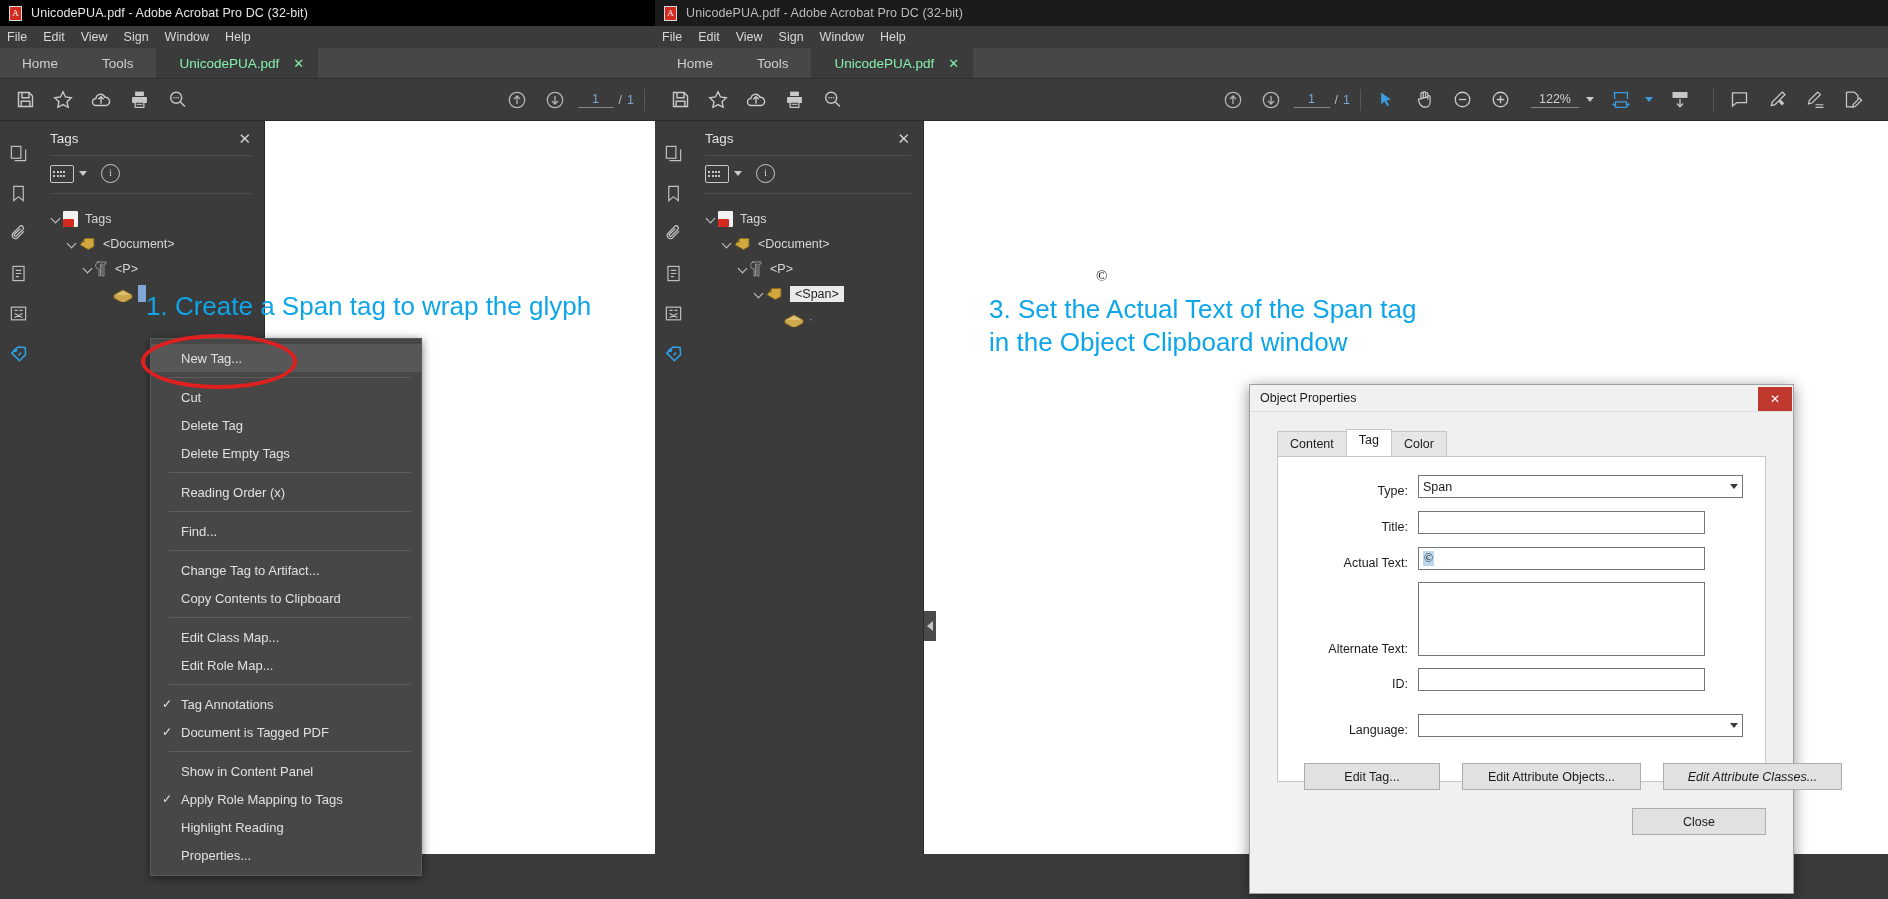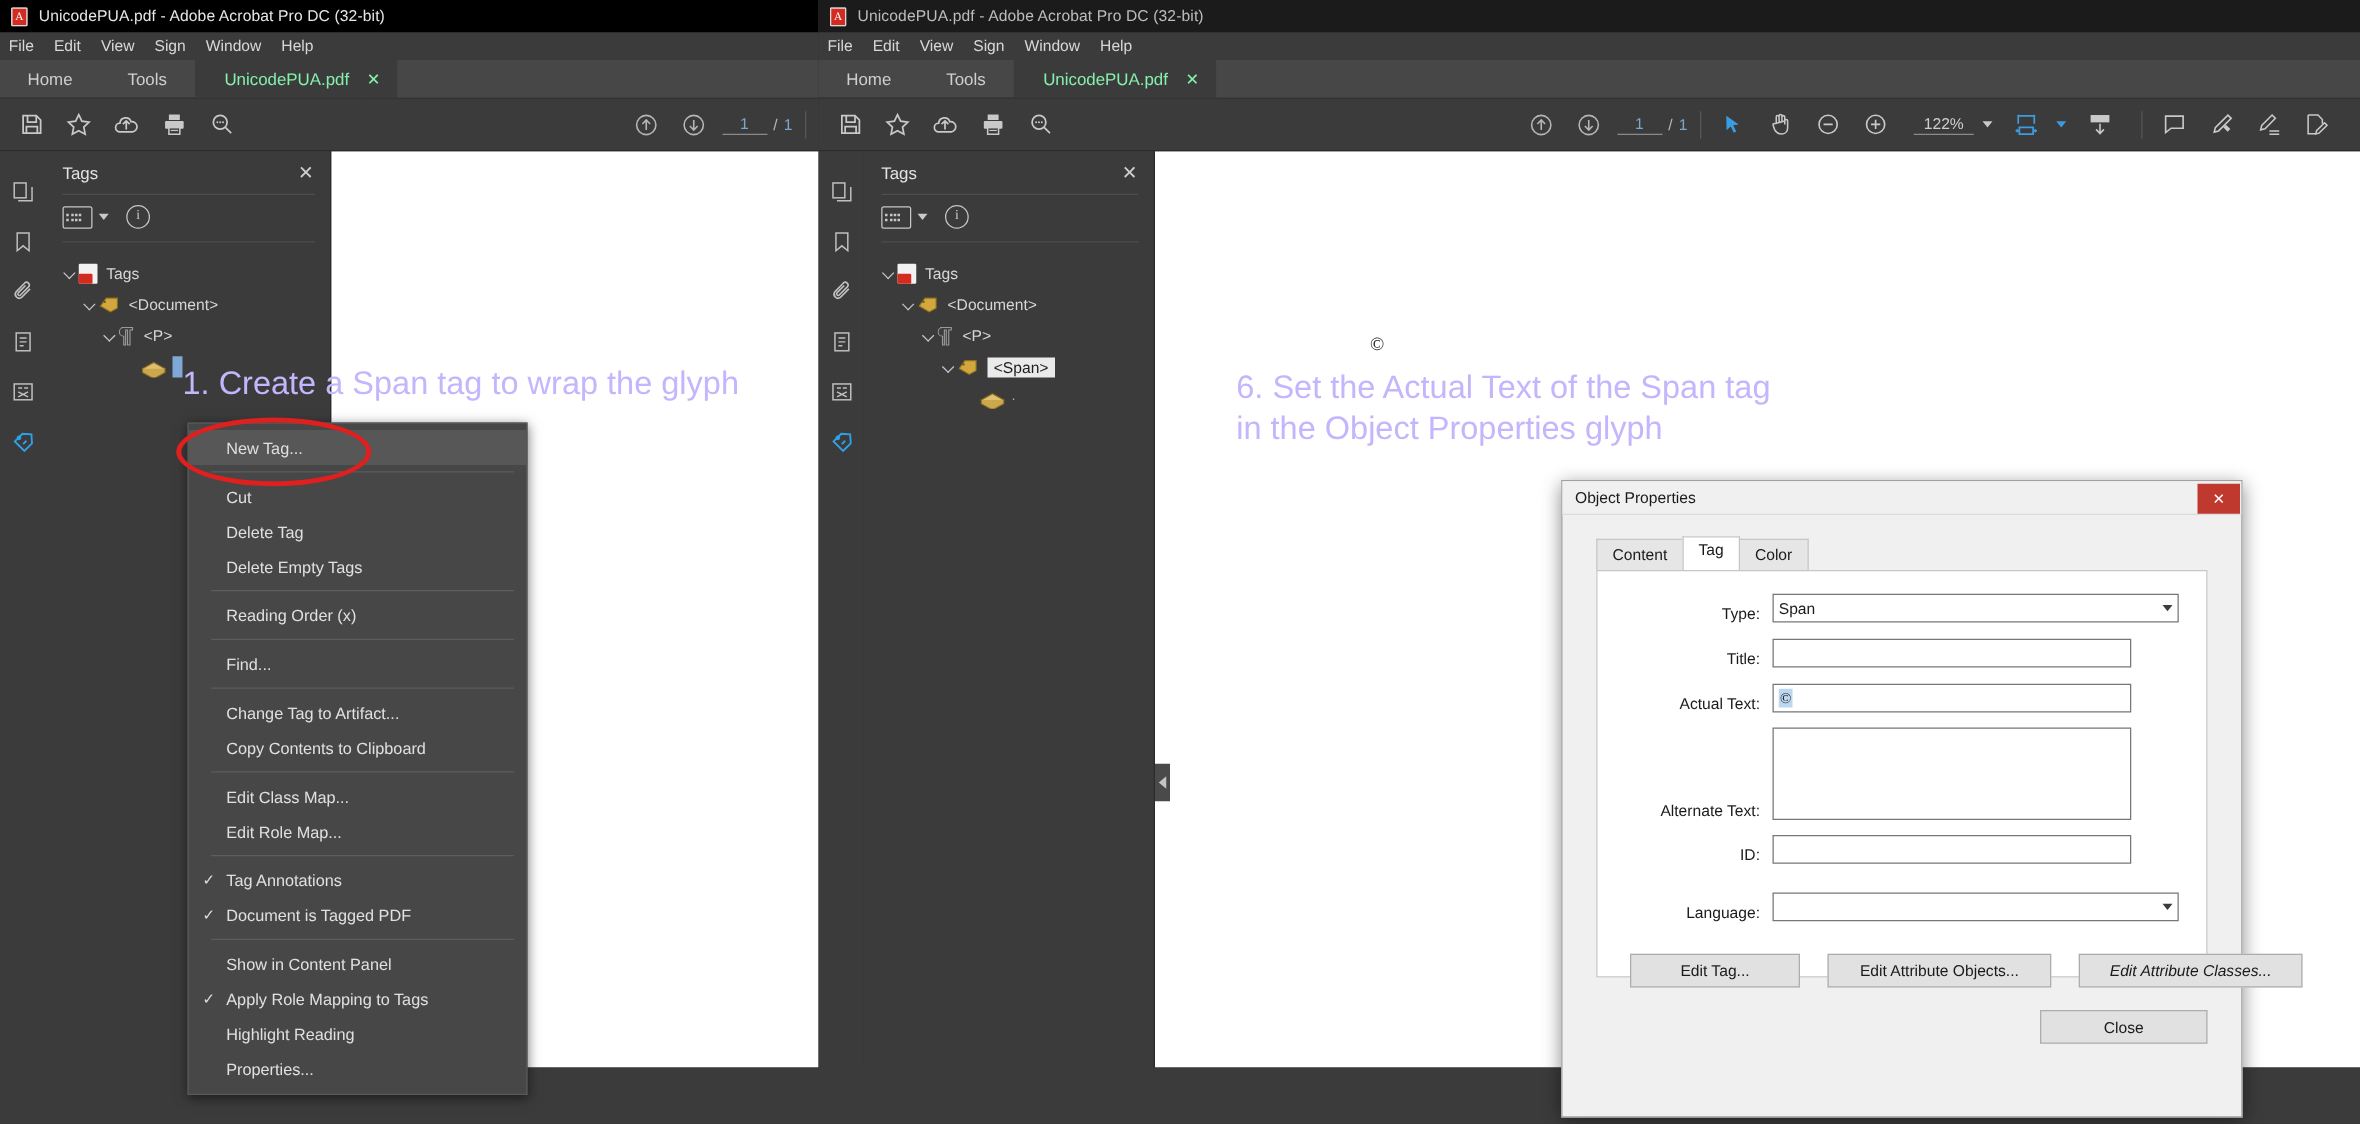--- a/index.html
+++ b/index.html
@@ -80,21 +80,21 @@
   
   .canvas{flex:1;background:#323232;position:relative;overflow:hidden;}
   .page{position:absolute;left:0;top:0;bottom:0;right:0;background:#fff;}
   .winL .page{left:0;right:0;}
   .collapser{position:absolute;right:-0px;top:0;bottom:0;width:12px;}
   .collapse-btn{position:absolute;left:0;top:490px;width:12px;height:30px;background:#4a4a4a;display:flex;align-items:center;justify-content:center;cursor:pointer;}
   .collapse-btn i{width:0;height:0;border-top:5px solid transparent;border-bottom:5px solid transparent;border-right:6px solid #c4c4c4;display:block;}
 
   .copysym{position:absolute;font-family:"Liberation Serif",serif;color:#1a1a1a;font-size:15px;}
 
-  .annot{position:absolute;color:#c4b5fd;font-size:26px;line-height:33px;font-family:"Liberation Sans",sans-serif;white-space:pre;}
+  .annot{position:absolute;color:#0ea5e9;font-size:26px;line-height:33px;font-family:"Liberation Sans",sans-serif;white-space:pre;}
 
   
   .ctxmenu{position:absolute;left:150px;top:338px;width:270px;background:#474747;
            box-shadow:0 2px 9px rgba(0,0,0,.55);border:1px solid #5a5a5a;padding:5px 0 6px 0;z-index:40;}
   .ctxmenu .ci{height:28px;display:flex;align-items:center;color:#e0e0e0;font-size:13px;padding-left:30px;cursor:pointer;white-space:nowrap;position:relative;}
   .ctxmenu .ci.hl{background:#575757;}
   .ctxmenu .ci .chk{position:absolute;left:11px;color:#e0e0e0;font-size:12px;}
   .ctxmenu .sep{height:1px;background:#5d5d5d;margin:5px 10px 5px 18px;}
 
   .ellipse{position:absolute;border:4px solid #e01f1f;border-radius:50%;z-index:50;pointer-events:none;}
@@ -545,22 +545,22 @@
         <div class="collapser" style="left:0;">
           <div class="collapse-btn">
               <i></i>
             </div>
         </div>
       </div>
     </div>
   </div>
 
   <div class="annot" style="left:146px;top:290px;">1. Create a Span tag to wrap the glyph</div>
-  <div class="annot" style="left:989px;top:293px;">6. Set the Actual Text of the Span tag</div>
-  <div class="annot" style="left:989px;top:326px;">in the Object Properties glyph</div>
+  <div class="annot" style="left:989px;top:293px;">3. Set the Actual Text of the Span tag</div>
+  <div class="annot" style="left:989px;top:326px;">in the Object Clipboard window</div>
 
   <div class="ctxmenu" id="ctxmenu">
       <div class="ci hl">
         <span>New Tag...</span>
       </div>
       <div class="sep"></div>
       <div class="ci">
         <span>Cut</span>
       </div>
       <div class="ci">

